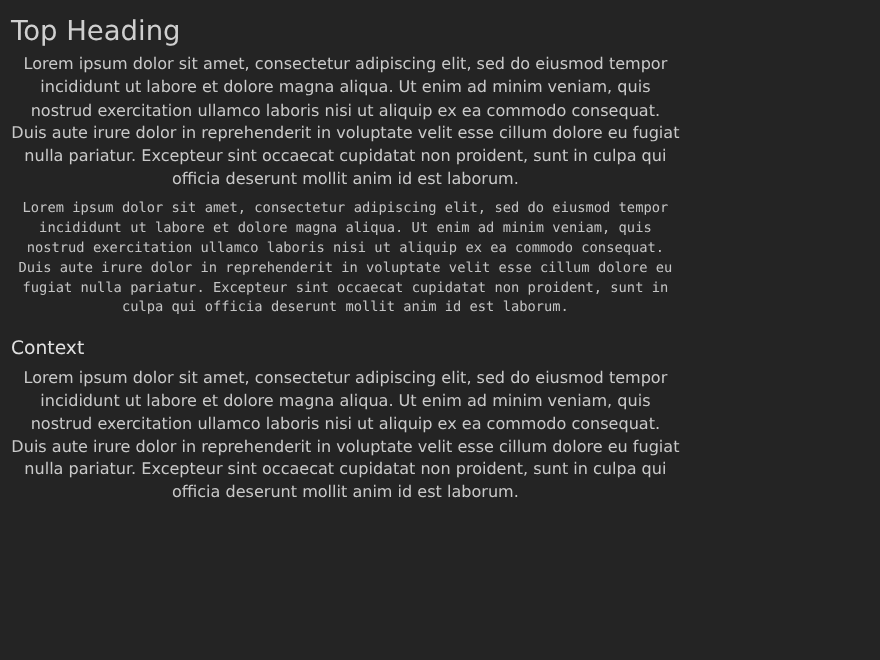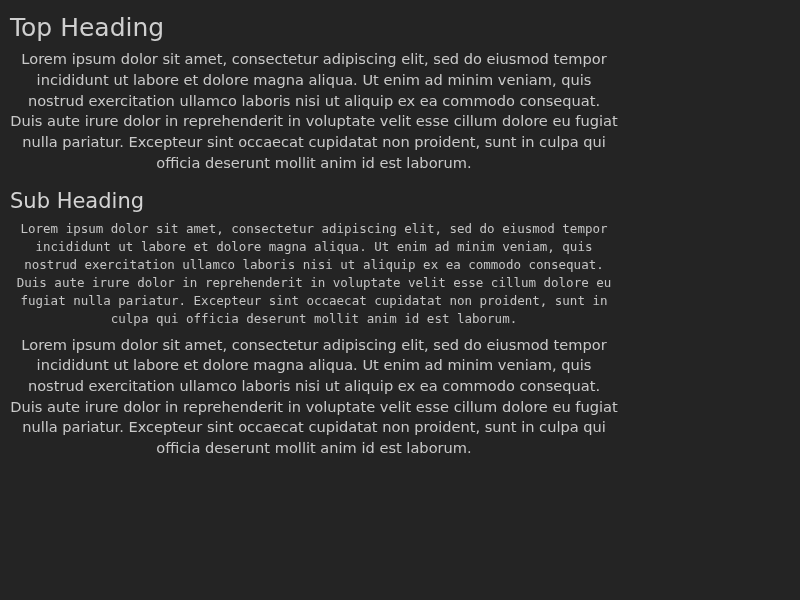--- a/index.html
+++ b/index.html
@@ -62,22 +62,22 @@
 </style>
 </head>
 <body>
 
 <div class="page">
 
   <h1 class="h1">Top Heading</h1>
 
   <p class="para">Lorem ipsum dolor sit amet, consectetur adipiscing elit, sed do eiusmod tempor incididunt ut labore et dolore magna aliqua. Ut enim ad minim veniam, quis nostrud exercitation ullamco laboris nisi ut aliquip ex ea commodo consequat. Duis aute irure dolor in reprehenderit in voluptate velit esse cillum dolore eu fugiat nulla pariatur. Excepteur sint occaecat cupidatat non proident, sunt in culpa qui officia deserunt mollit anim id est laborum.</p>
 
-  <h2 class="h2">Sub Heading</h2>
 
   <p class="para mono">Lorem ipsum dolor sit amet, consectetur adipiscing elit, sed do eiusmod tempor incididunt ut labore et dolore magna aliqua. Ut enim ad minim veniam, quis nostrud exercitation ullamco laboris nisi ut aliquip ex ea commodo consequat. Duis aute irure dolor in reprehenderit in voluptate velit esse cillum dolore eu fugiat nulla pariatur. Excepteur sint occaecat cupidatat non proident, sunt in culpa qui officia deserunt mollit anim id est laborum.</p>
 
+  <h3 class="h3">Context</h3>
 
   <p class="para">Lorem ipsum dolor sit amet, consectetur adipiscing elit, sed do eiusmod tempor incididunt ut labore et dolore magna aliqua. Ut enim ad minim veniam, quis nostrud exercitation ullamco laboris nisi ut aliquip ex ea commodo consequat. Duis aute irure dolor in reprehenderit in voluptate velit esse cillum dolore eu fugiat nulla pariatur. Excepteur sint occaecat cupidatat non proident, sunt in culpa qui officia deserunt mollit anim id est laborum.</p>
 
   <div class="spacer-bottom"></div>
 
 </div>
 
 </body></html>

